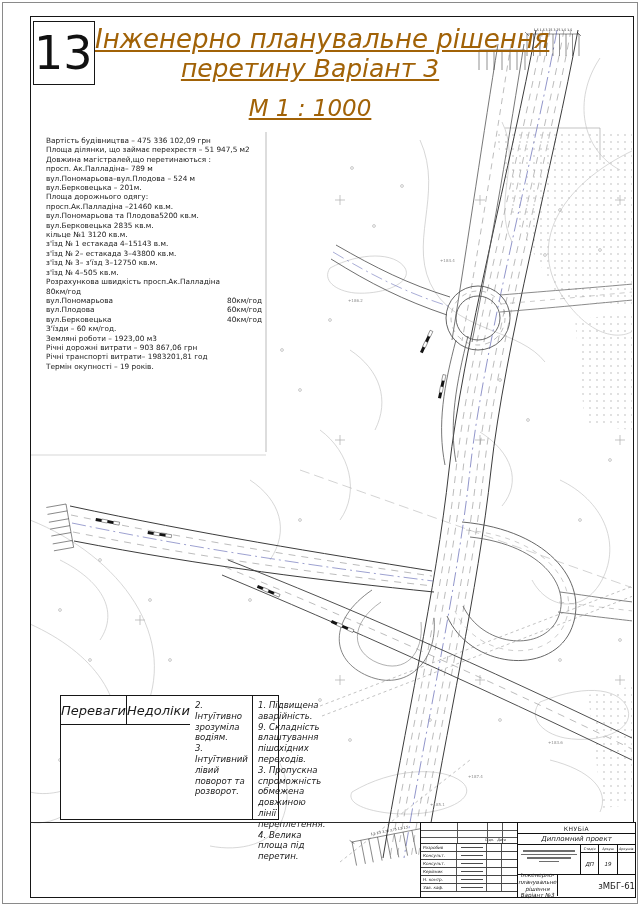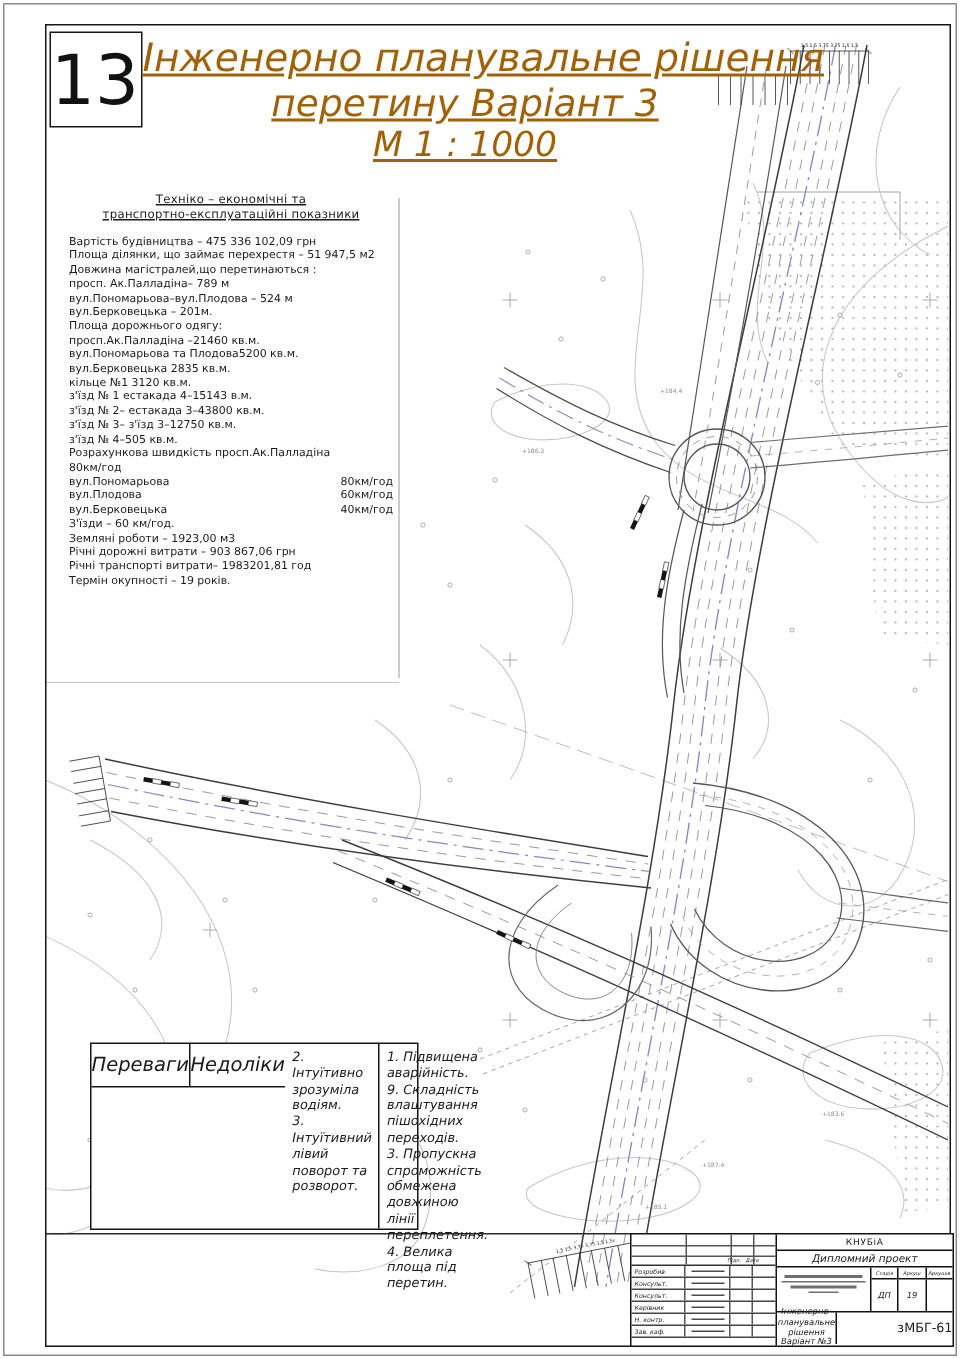--- a/index.html
+++ b/index.html
@@ -7,21 +7,21 @@
          font-family:"DejaVu Sans",sans-serif;color:#1a1a1a;}
   .outer-border{position:absolute;left:2px;top:2px;right:2px;bottom:2px;border:1px solid #8a8a8a;}
   .frame{position:absolute;left:30px;top:16px;width:602px;height:880px;border:1.6px solid #161616;}
   .map-svg{position:absolute;left:0;top:0;}
   .sheetnum-box{position:absolute;left:33px;top:21px;width:60px;height:62px;border:1.2px solid #161616;
                 background:#fff;display:flex;align-items:center;justify-content:flex-start;}
   .sheetnum{font-size:46px;line-height:1;color:#111;}
   .title-block{position:absolute;left:95px;top:24px;width:430px;text-align:center;font-style:italic;color:#a16207;text-decoration:underline;}
   .title-l1{font-size:26px;line-height:30px;white-space:nowrap;}
   .title-l2{font-size:25px;line-height:29px;white-space:nowrap;}
-  .title-l3{font-size:23px;line-height:28px;white-space:nowrap;}
+  .title-l3{font-size:23px;line-height:28px;white-space:nowrap;margin-top:11px;}
   .indicators{position:absolute;left:46px;top:128px;width:216px;}
   .ind-heading{text-align:center;font-size:7.8px;line-height:10px;letter-spacing:.2px;}
   .ind-heading span{text-decoration:underline;}
   .ind-rows{margin-top:8px;}
   .irow{display:flex;justify-content:space-between;font-size:7.3px;line-height:9.4px;white-space:nowrap;}
   .irow .r{text-align:right;}
   .proscons{position:absolute;left:60px;top:695px;width:217px;height:123px;border:1.1px solid #161616;
             display:flex;flex-direction:row;background:#fff;font-style:italic;}
   .pc-head{display:flex;height:28px;border-bottom:1.1px solid #161616;}
   .pc-head>div{flex:1;display:flex;align-items:center;justify-content:center;font-size:13px;}
@@ -285,24 +285,20 @@
     <span class="sheetnum">13</span>
   </div>
 
   <div class="title-block">
     <div class="title-l1">Інженерно планувальне рішення</div>
     <div class="title-l2">перетину Варіант 3</div>
     <div class="title-l3">М 1 : 1000</div>
   </div>
 
   <div class="indicators">
-    <div class="ind-heading">
-      <span>Техніко – економічні та</span><br>
-      <span>транспортно-експлуатаційні показники</span>
-    </div>
     <div class="ind-rows">
 
         <div class="irow">
           <span class="l">Вартість будівництва – 475 336 102,09 грн</span>
           <span class="r"></span>
         </div>
 
         <div class="irow">
           <span class="l">Площа ділянки, що займає перехрестя – 51 947,5 м2</span>
           <span class="r"></span>

